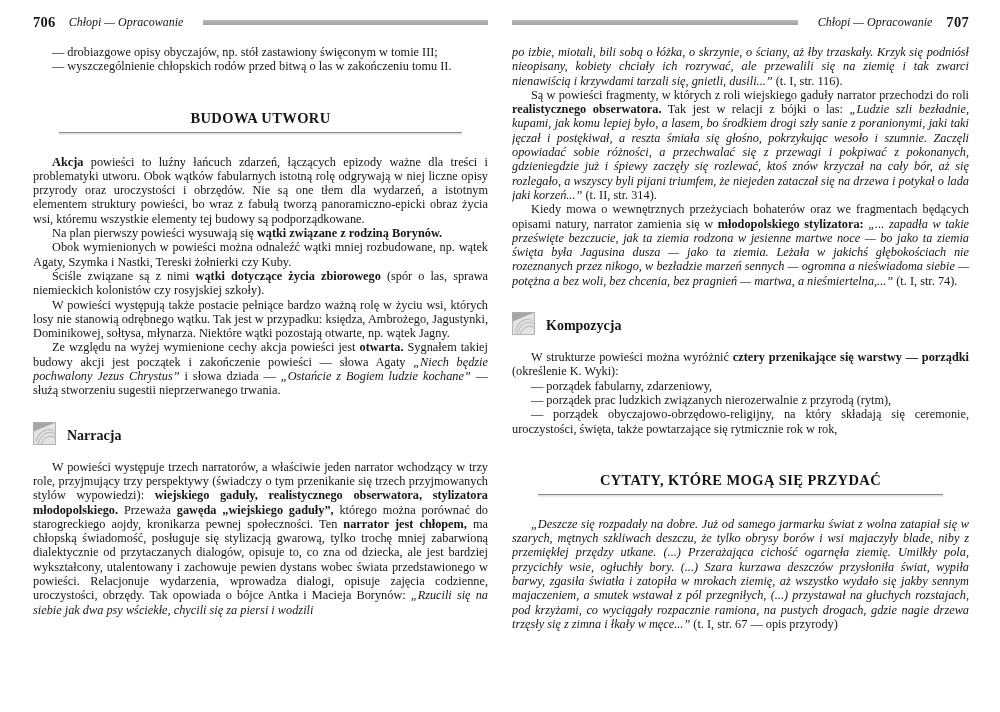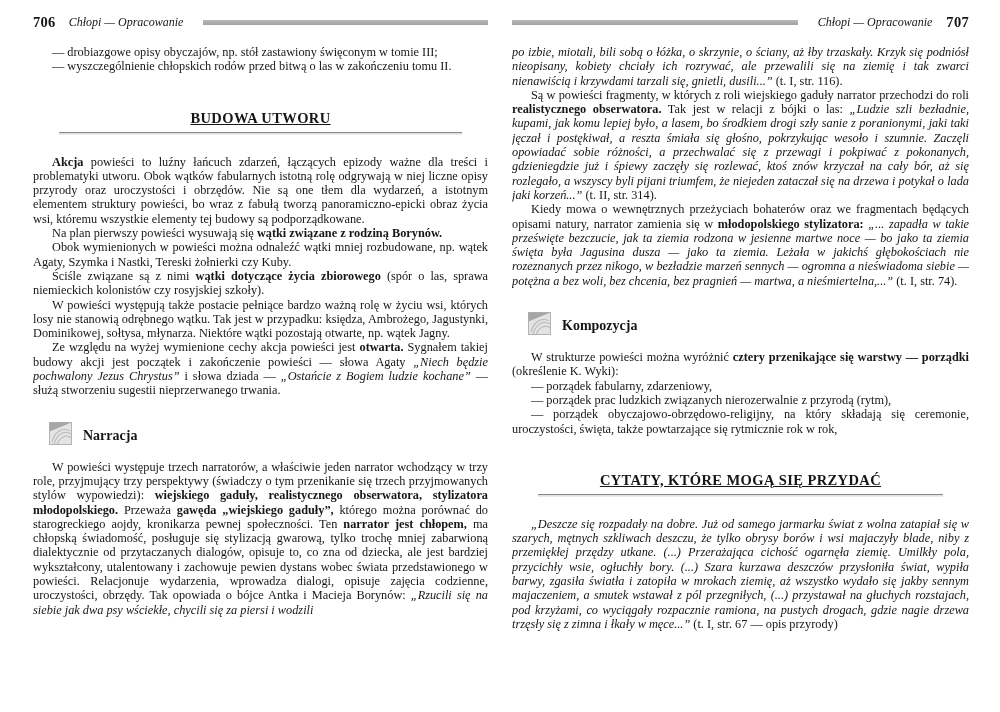--- a/index.html
+++ b/index.html
@@ -23,26 +23,26 @@
   .page.right .ptitle { margin-right:14px; }
   .bar { flex:1; height:5px; background:linear-gradient(to bottom,#b9b9b9,#a2a2a2); }
 
   .page-content { margin-top:15px; }
 
   .para { margin:0; text-align:justify; font-size:12.3px; line-height:14.3px; }
   .para.indent { text-indent:19px; }
   .b { font-weight:bold; }
   .i { font-style:italic; }
 
-  .rule-heading { margin:36px 26px 20px; text-align:center;text-decoration:underline; }
+  .rule-heading { margin:36px 26px 20px; text-align:center; }
   .rule-heading h2 { margin:0 0 5px; font-size:14.5px; letter-spacing:.4px; font-weight:bold; }
   .rule { height:3px;
     background:linear-gradient(to bottom,#8a8a8a 0%,#8a8a8a 45%,#dedede 45%,#f1f1f1 100%); }
 
-  .icon-heading { display:flex; align-items:flex-end; gap:11px; margin:24px 16px 15px; }
+  .icon-heading { display:flex; align-items:flex-end; gap:11px; margin:24px 0 15px; }
   .icon-heading h3 { margin:0 0 1px 0; font-size:14px; font-weight:bold; }
   .marker-icon { width:23px; height:23px; flex:0 0 auto; }
   .marker-icon svg { display:block; }
 </style>
 </head>
 <body>
 
 <div class="book">
 
   <div class="page left">

